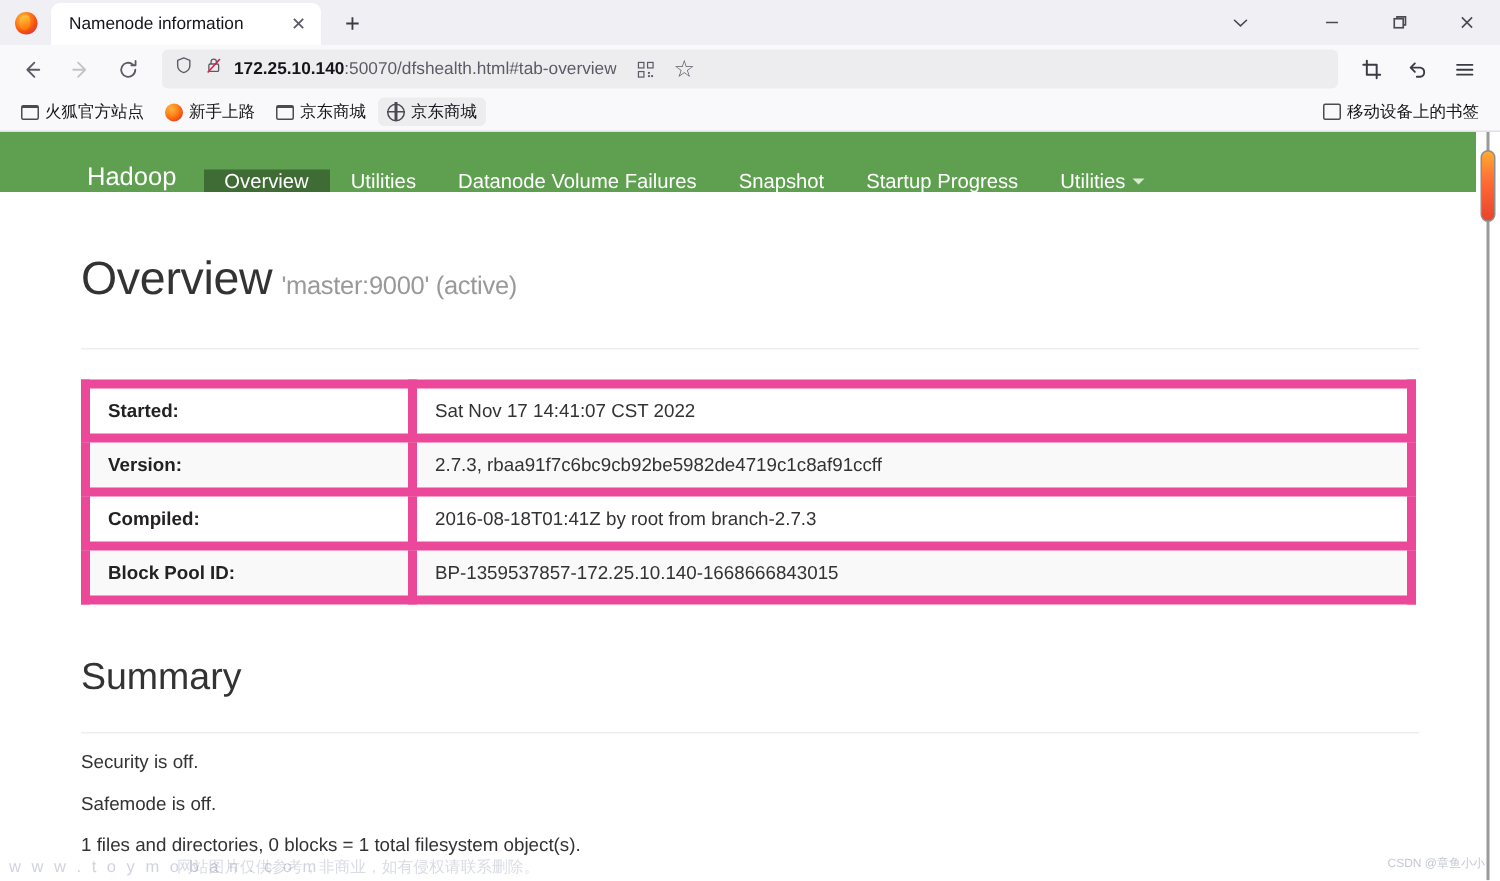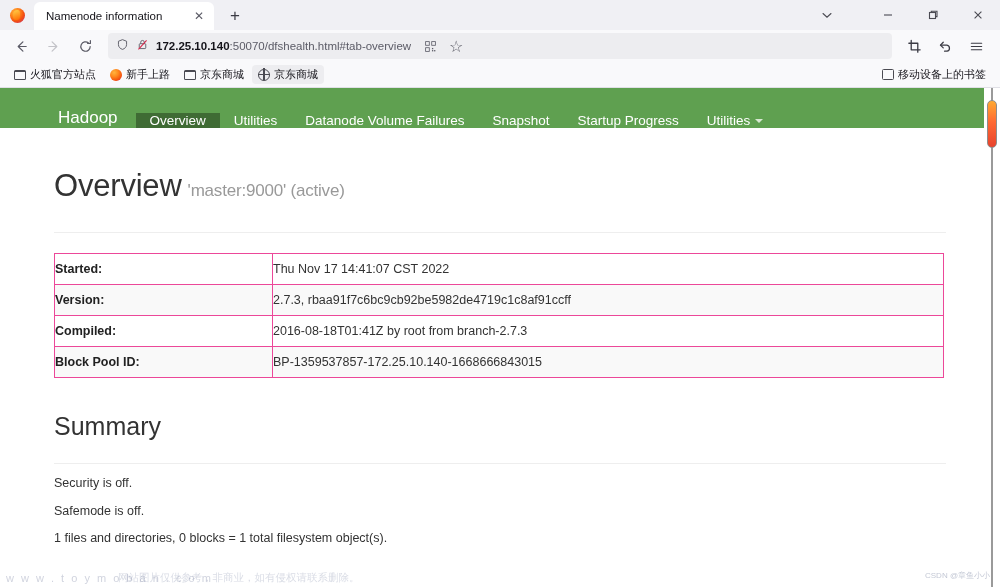--- a/index.html
+++ b/index.html
@@ -154,21 +154,21 @@
   h1.ovtitle .sub {
     font-size: 17px; color: #999; font-weight: 400; margin-left: 6px;
   }
   hr.rule { border: none; border-top: 1px solid #eeeeee; margin-top: 28px; }
 
   table.info {
     width: 890px; border-collapse: collapse; margin-top: 20px;
     font-size: 12.5px; color: #333;
   }
   table.info td {
-    border: 1px solid #ec4899; padding: 8px 0; vertical-align: middle;
+    border: 6px solid #ec4899; padding: 8px 12px; vertical-align: middle;
   }
   table.info td.k { width: 218px; font-weight: bold; color: #222; }
   table.info tr:nth-child(even) td { background: #f9f9f9; }
 
   h2.sumtitle {
     font-size: 25px; font-weight: 400; color: #333; margin-top: 34px;
   }
   hr.rule2 { border: none; border-top: 1px solid #eeeeee; margin-top: 22px; }
   p.sline { font-size: 12.5px; color: #333; margin-top: 12px; line-height: 1.25; }
 
@@ -369,21 +369,21 @@
 
       <h1 class="ovtitle">
         <span>Overview</span><span class="sub">'master:9000' (active)</span>
       </h1>
       <hr class="rule">
 
       <table class="info">
         <tbody>
           <tr>
             <td class="k">Started:</td>
-            <td>Thu Nov 17 14:41:07 CST 2022</td>
+            <td>Sat Nov 17 14:41:07 CST 2022</td>
           </tr>
           <tr>
             <td class="k">Version:</td>
             <td>2.7.3, rbaa91f7c6bc9cb92be5982de4719c1c8af91ccff</td>
           </tr>
           <tr>
             <td class="k">Compiled:</td>
             <td>2016-08-18T01:41Z by root from branch-2.7.3</td>
           </tr>
           <tr>

